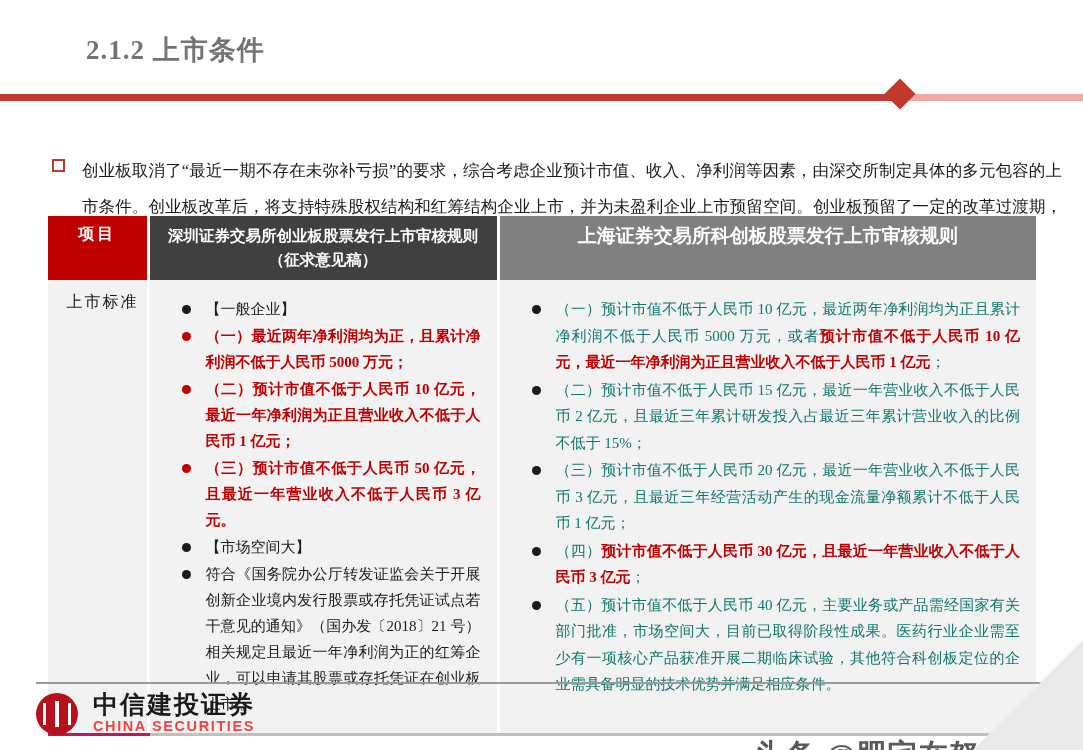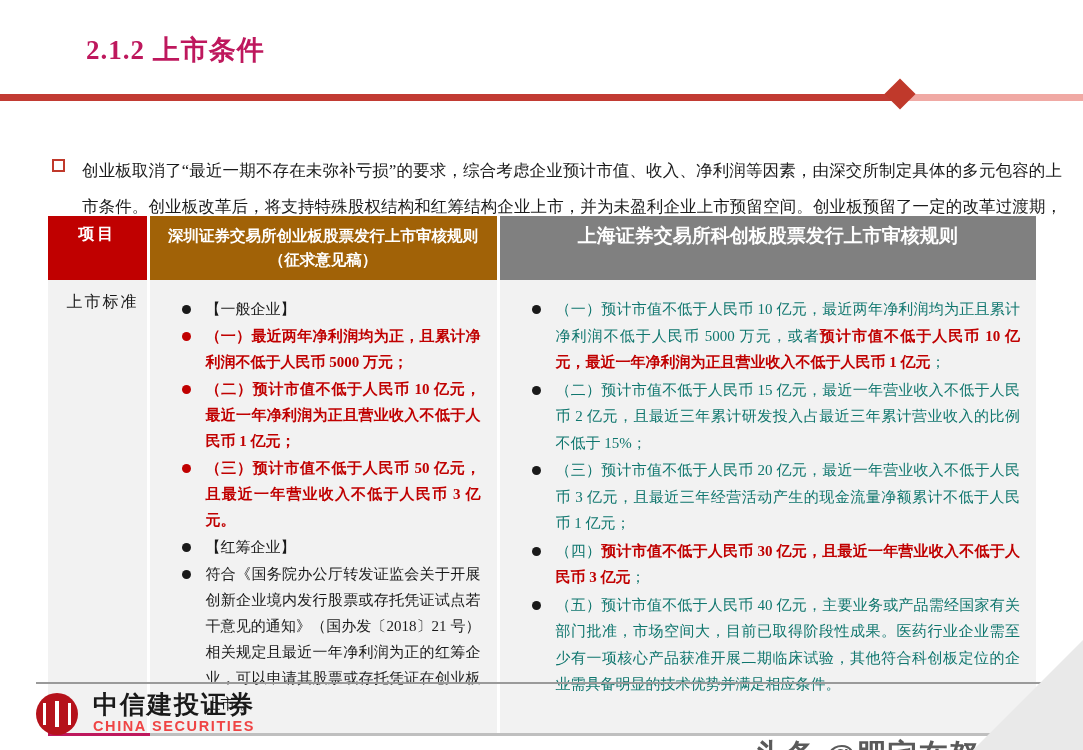--- a/index.html
+++ b/index.html
@@ -15,21 +15,21 @@
     width: 1083px; height: 750px;
     background: #ffffff;
   }
 
   
   .slide-title {
     position: absolute;
     left: 86px; top: 32px;
     font-size: 27px;
     font-weight: bold;
-    color: #be185d;
+    color: #737373;
     letter-spacing: 1px;
     font-family: "Liberation Serif", "DejaVu Serif", serif;
     text-align: right;
   }
   .rule-wrap {
     position: absolute;
     left: 0; top: 90px;
     width: 1083px; height: 14px;
   }
   .rule-dark {
@@ -94,21 +94,21 @@
     font-weight: bold;
     text-align: center;
     vertical-align: middle;
     letter-spacing: 3px;
     height: 58px;
     border-right: 3px solid #ffffff;
     font-family: "Liberation Serif", "DejaVu Serif", serif;
   }
   .th-left {
     width: 350px;
-    background: #a16207;
+    background: #404040;
     color: #ffffff;
     font-size: 15.5px;
     font-weight: bold;
     text-align: center;
     vertical-align: middle;
     line-height: 24px;
     height: 58px;
     padding: 0 6px;
     border-right: 3px solid #ffffff;
     font-family: "Liberation Serif", "DejaVu Serif", serif;
@@ -265,21 +265,21 @@
     </thead>
     <tbody>
       <tr>
         <td class="td-label">上市标准</td>
         <td class="td-col left-col">
           <ul class="blist" id="sz-list">
               <li>【一般企业】</li>
               <li class="red">（一）最近两年净利润均为正，且累计净利润不低于人民币 5000 万元；</li>
               <li class="red">（二）预计市值不低于人民币 10 亿元，最近一年净利润为正且营业收入不低于人民币 1 亿元；</li>
               <li class="red">（三）预计市值不低于人民币 50 亿元，且最近一年营业收入不低于人民币 3 亿元。</li>
-              <li>【红筹企业】</li>
+              <li>【市场空间大】</li>
               <li>符合《国务院办公厅转发证监会关于开展创新企业境内发行股票或存托凭证试点若干意见的通知》（国办发〔2018〕21 号）相关规定且最近一年净利润为正的红筹企业，可以申请其股票或存托凭证在创业板上市 。</li>
             </ul>
         </td>
         <td class="td-col">
           <ul class="blist rcol" id="sh-list">
               <li><span class="bk">（一）预计市值不低于人民币 10 亿元，最近两年净利润均为正且累计净利润不低于人民币 5000 万元，或者</span><span class="rd">预计市值不低于人民币 10 亿元，最近一年净利润为正且营业收入不低于人民币 1 亿元</span><span class="bk">；</span></li>
               <li><span class="bk">（二）预计市值不低于人民币 15 亿元，最近一年营业收入不低于人民币 2 亿元，且最近三年累计研发投入占最近三年累计营业收入的比例不低于 15%；</span></li>
               <li><span class="bk">（三）预计市值不低于人民币 20 亿元，最近一年营业收入不低于人民币 3 亿元，且最近三年经营活动产生的现金流量净额累计不低于人民币 1 亿元；</span></li>
               <li><span class="bk">（四）</span><span class="rd">预计市值不低于人民币 30 亿元，且最近一年营业收入不低于人民币 3 亿元</span><span class="bk">；</span></li>
               <li><span class="bk">（五）预计市值不低于人民币 40 亿元，主要业务或产品需经国家有关部门批准，市场空间大，目前已取得阶段性成果。医药行业企业需至少有一项核心产品获准开展二期临床试验，其他符合科创板定位的企业需具备明显的技术优势并满足相应条件。</span></li>

